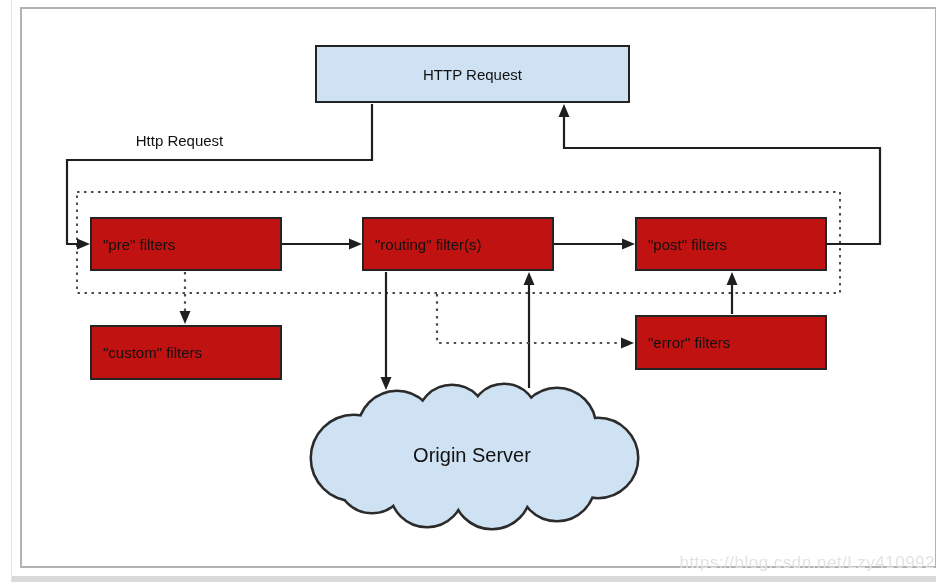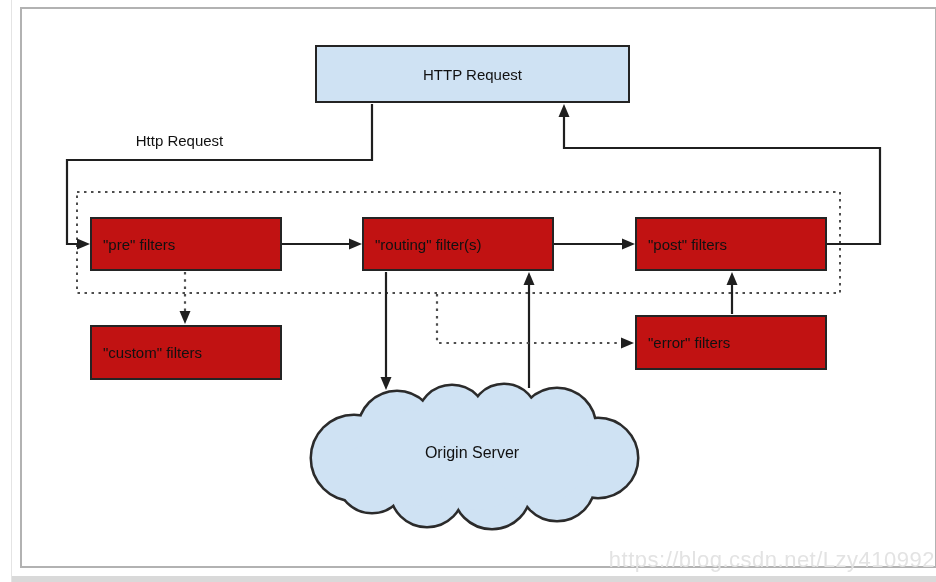--- a/index.html
+++ b/index.html
@@ -33,24 +33,24 @@
   .box{
     position:absolute;box-sizing:border-box;border:2px solid #242424;
     display:flex;align-items:center;font-size:15px;color:#111;
   }
   .box.blue{background:var(--box-blue);justify-content:center;}
   .box.red{background:var(--box-red);justify-content:flex-start;padding-left:11px;}
   .edge-label{
     position:absolute;font-size:15px;color:#111;text-align:center;
   }
   .cloud-label{
-    position:absolute;font-size:16px;color:#111;text-align:center;
+    position:absolute;font-size:20px;color:#111;text-align:center;
   }
   .watermark{
-    position:absolute;right:13px;bottom:9px;font-size:22px;letter-spacing:.5px;
+    position:absolute;right:13px;bottom:9px;font-size:17px;letter-spacing:.5px;
     color:var(--watermark);z-index:5;
   }
 </style>
 </head>
 <body>
 
 <div class="canvas">
 
   <div class="frame"></div>
 

